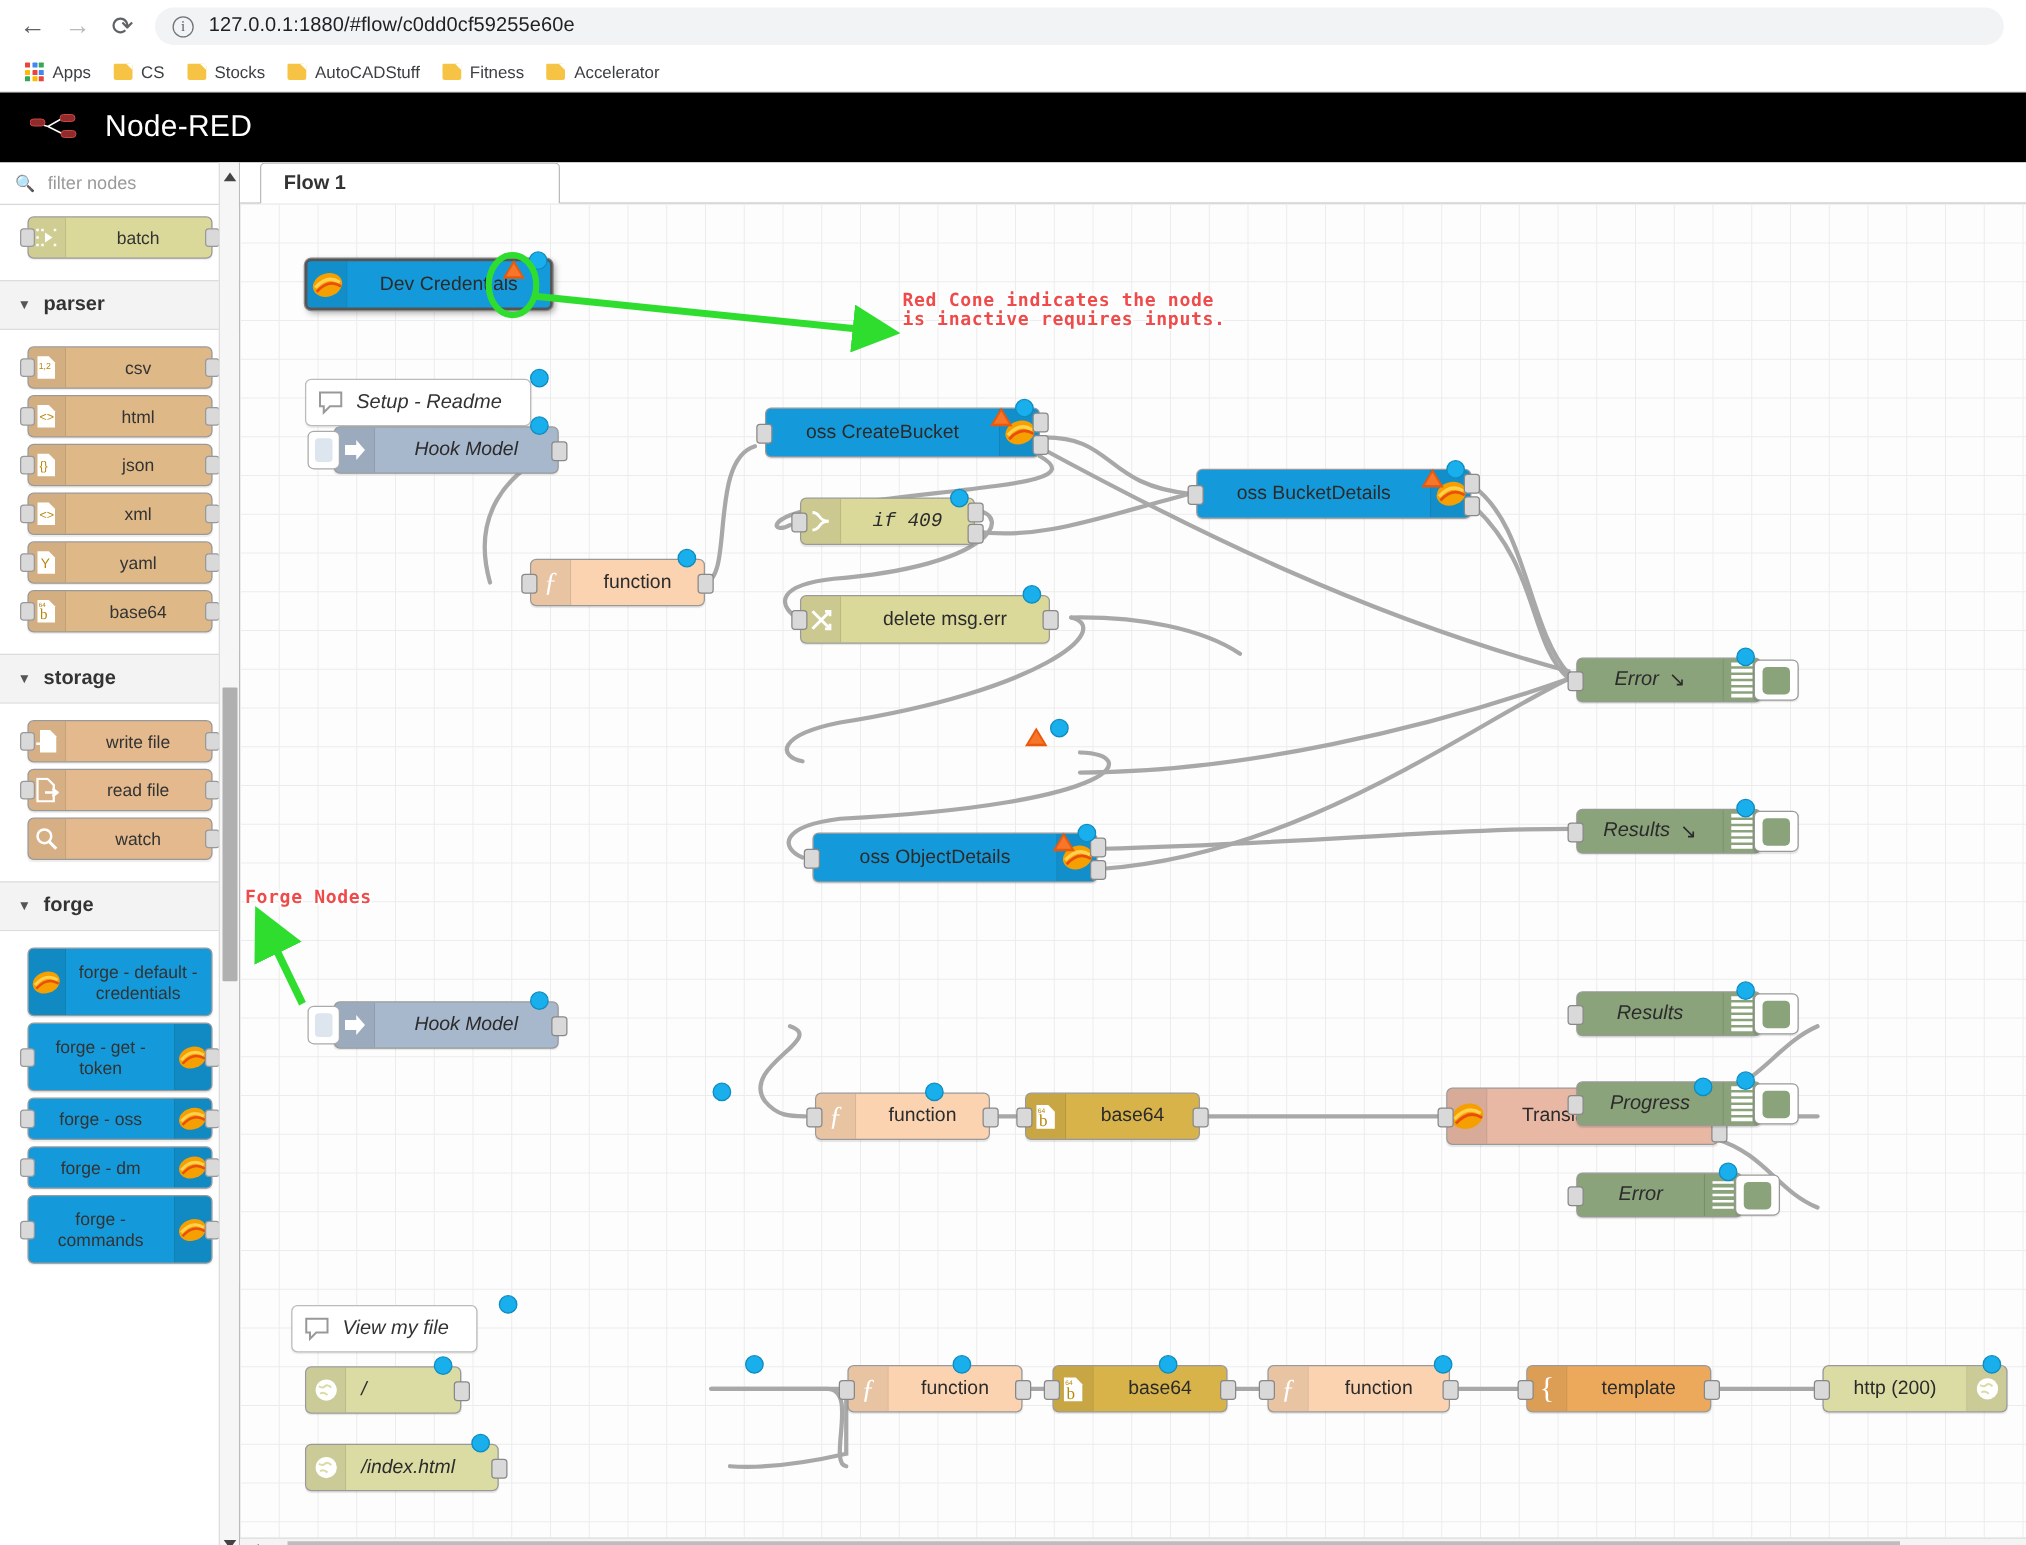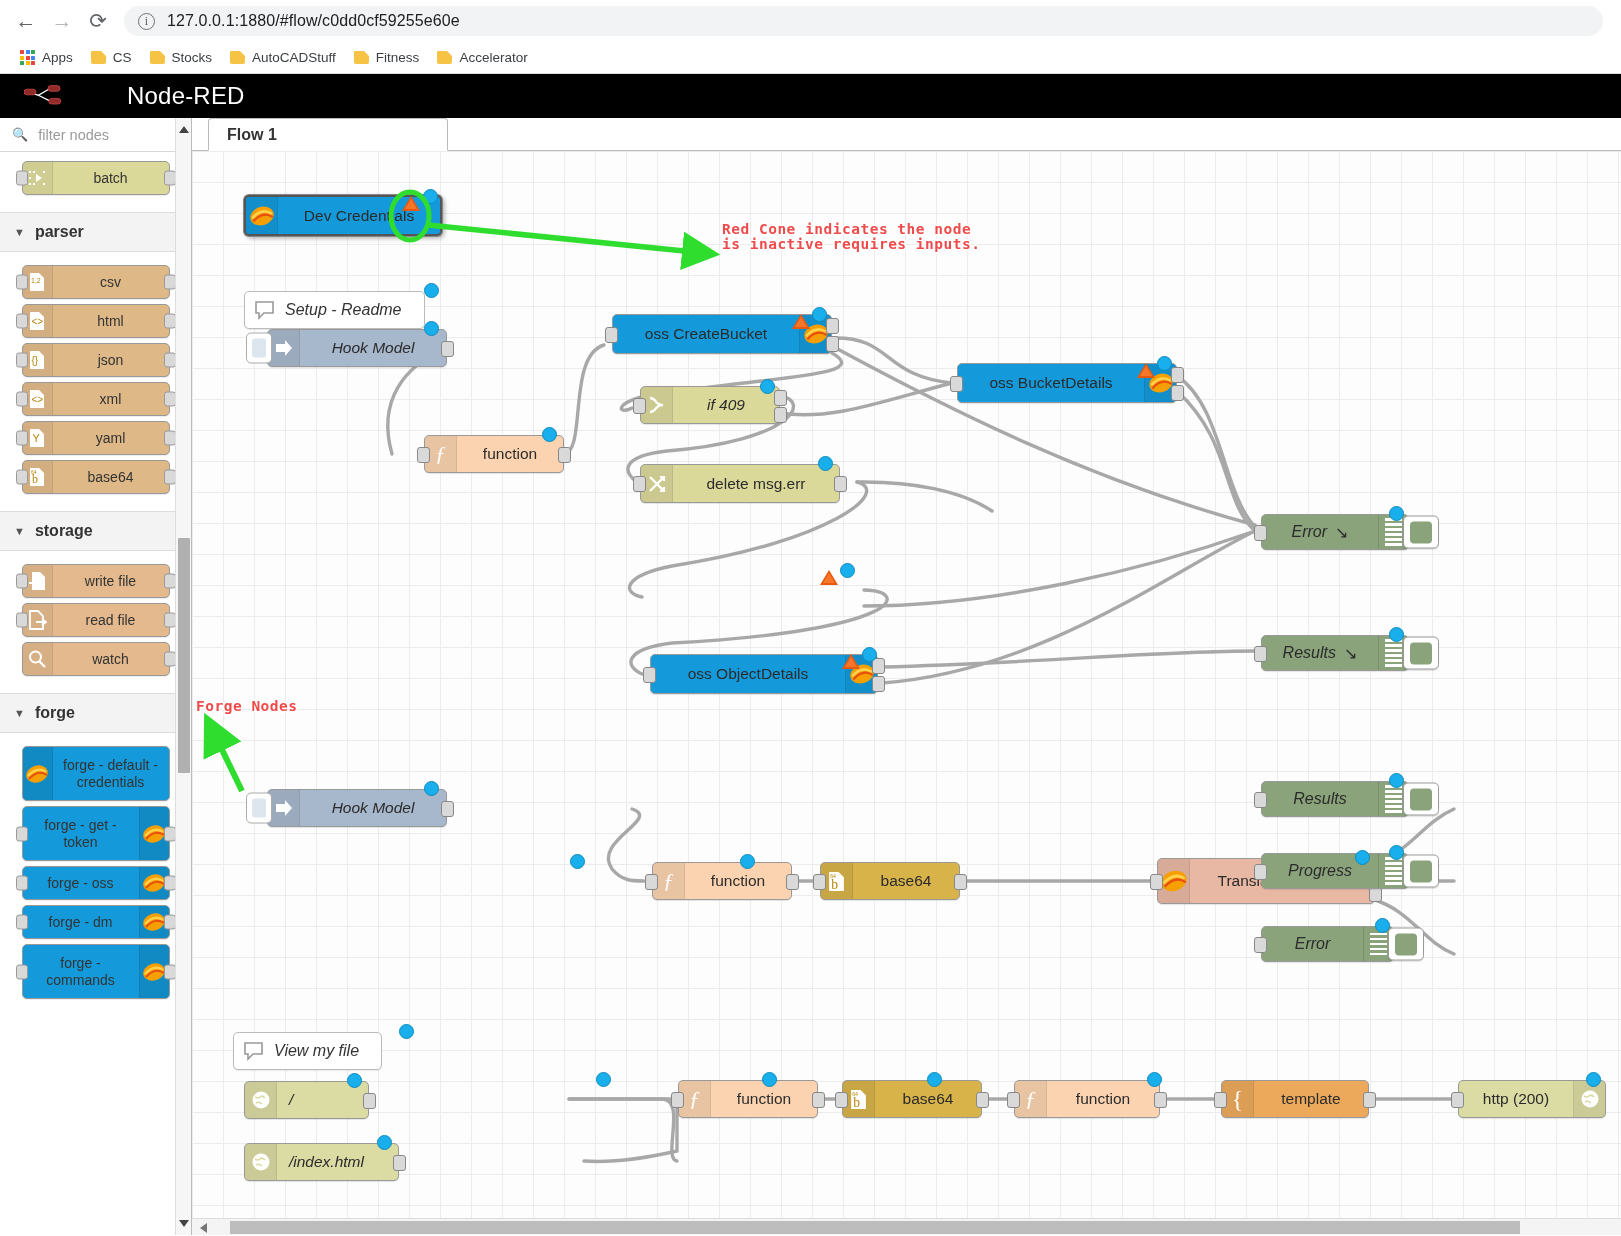--- a/index.html
+++ b/index.html
@@ -45,21 +45,21 @@
     width: 15px; height: 13px; background: #f6c344; border-radius: 1px 2px 2px 2px;
     position: relative;
   }
   .folder-icon::after {
     content: ""; position: absolute; right: 0; top: 0;
     border-left: 5px solid transparent; border-top: 5px solid #ffffff;
   }
 
   
   #nr-header {
-    height: 44px; background: #000000; display: flex; align-items: center; padding-left: 24px; gap: 43px;
+    height: 56px; background: #000000; display: flex; align-items: center; padding-left: 24px;
   }
   #nr-logo { width: 48px; height: 26px; flex: none; }
   #nr-title {
     color: #ffffff; font-size: 24px; margin-left: 12px; font-weight: 400; letter-spacing: .2px;
   }
 
   
   #nr-body { display: flex; height: calc(1236px - 42px - 32px - 1px - 44px); }
 
   
@@ -668,21 +668,21 @@
             <path d="M3 13 Q12 3 21 9" stroke="#ffd24d" stroke-width="2.4" fill="none"></path>
             <path d="M4 16 Q13 6 22 12" stroke="#e94e0f" stroke-width="2" fill="none"></path>
             </svg>
         </div>
         <div class="fport" style="right:-8px; top:3px;"></div>
         <div class="fport" style="right:-8px; top:21px;"></div>
       </div>
       <div class="redcone" style="left:600px; top:163px;"></div>
       <div class="statusdot" style="left:620px; top:156px;"></div>
 
-      <div class="fnode" style="left:448px; top:235px; width:140px; height:38px; background:#dbd99a;">
+      <div class="fnode" style="left:448px; top:235px; width:140px; height:38px; background:#dbd99a;font-family:Liberation Mono, monospace;">
         <div class="fport" style="left:-8px; top:11px;"></div>
         <div class="fico">
           <svg width="20" height="20" viewBox="0 0 20 20">
               <path d="M3 3 C10 3, 7 10, 16 10 C7 10, 10 17, 3 17" stroke="#fff" stroke-width="2.3" fill="none"></path>
             </svg>
         </div>
         <div class="flbl ital">if 409</div>
         <div class="fport" style="right:-8px; top:3px;"></div>
         <div class="fport" style="right:-8px; top:20px;"></div>
       </div>

